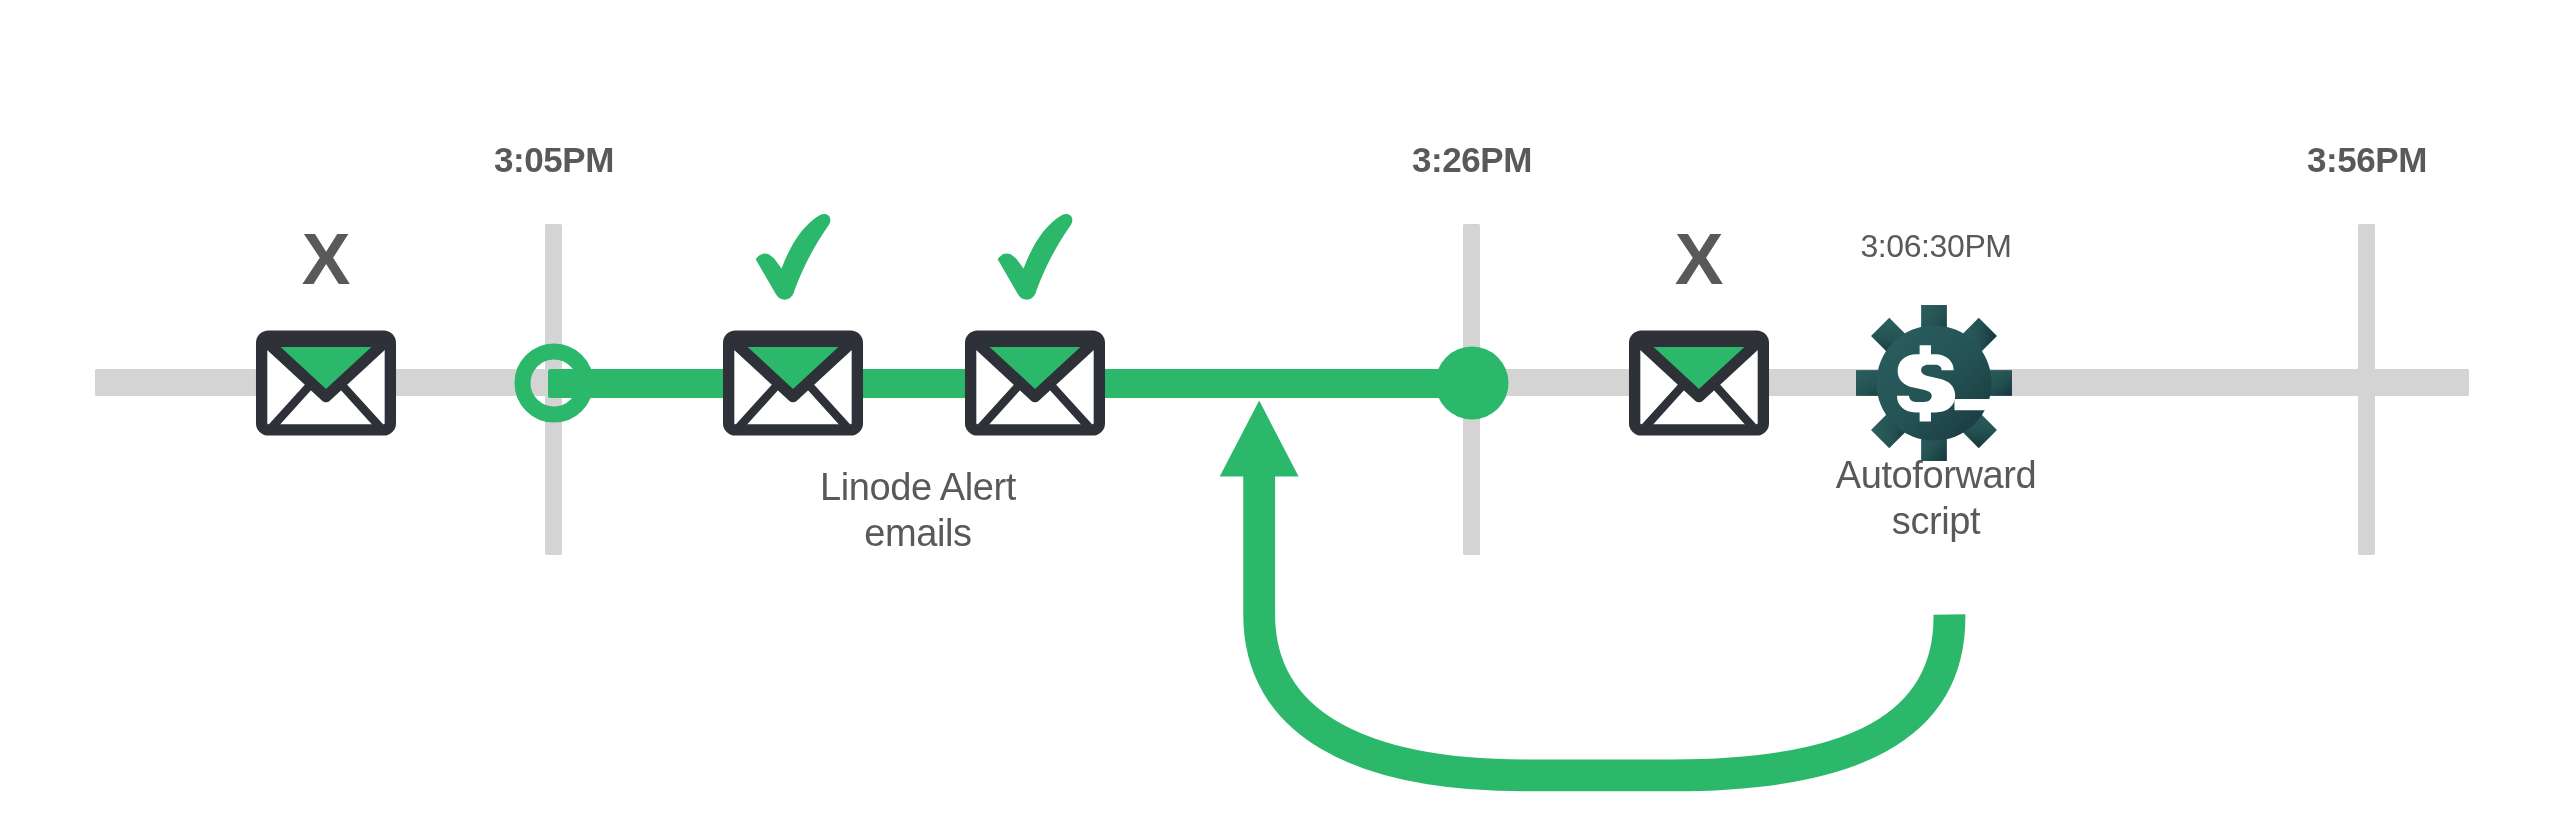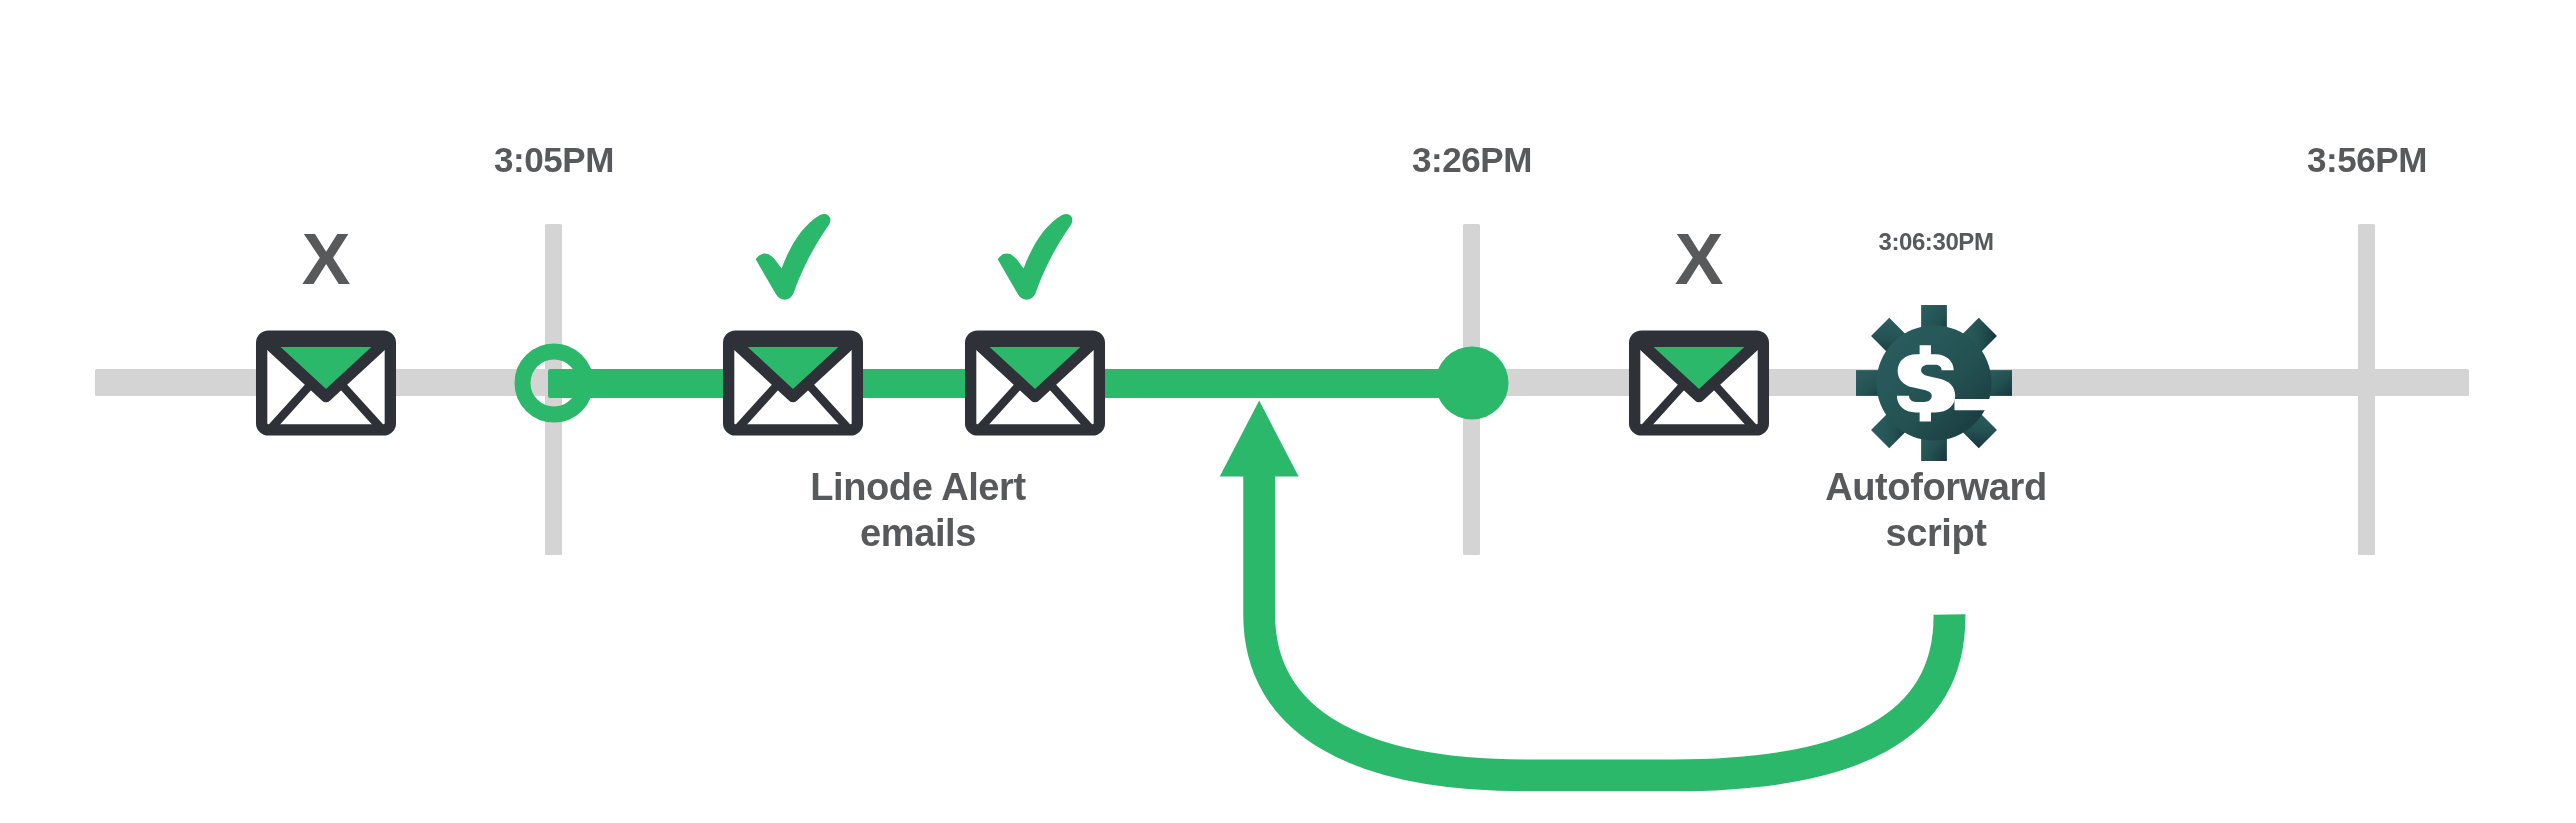--- a/index.html
+++ b/index.html
@@ -45,22 +45,22 @@
     font-size: 35px;
     font-weight: bold;
     letter-spacing: -0.4px;
     white-space: nowrap;
     transform: translateX(-50%);
     text-align: center;
   }
   .sub-time-label {
     position: absolute;
     color: #58595b;
-    font-size: 24px;
-    font-weight: bold;
+    font-size: 32px;
+    font-weight: normal;
     letter-spacing: -0.4px;
     white-space: nowrap;
     transform: translateX(-50%);
     text-align: center;
   }
 
   
   .marker-ring {
     position: absolute;
     width: 79px;
@@ -114,21 +114,21 @@
     height: 159px;
   }
   .gear svg { display: block; width: 100%; height: 100%; }
 
   
   .caption {
     position: absolute;
     transform: translateX(-50%);
     color: #58595b;
     font-size: 38px;
-    font-weight: bold;
+    font-weight: normal;
     line-height: 1.22;
     text-align: center;
     white-space: pre-line;
     letter-spacing: -0.4px;
   }
 
   
   .feedback-arrow {
     position: absolute;
     left: 0;
@@ -244,21 +244,21 @@
         <path d="M86 55 h15 v12 h6 c14 0 24 9 24 21 h-16 c0-4 -3 -7 -8 -7 h-10
                  c-5 0 -9 3 -9 7 c0 4 3 6 10 8 l13 3 c15 3 22 11 22 23
                  c0 13 -10 22 -26 22 h-6 v12 h-15 v-12 h-5 c-15 0 -25 -9 -25 -22
                  h16 c0 5 4 8 9 8 h11 c6 0 10 -3 10 -8 c0 -4 -3 -6 -11 -8
                  l-13 -3 c-14 -3 -21 -11 -21 -22 c0 -13 10 -22 25 -22 h4 z"></path>
         <rect x="132" y="126" width="54" height="15" rx="1"></rect>
       </g>
     </svg>
   </div>
 
-  <div class="caption" style="left:1936px; top:464px;">Autoforward
+  <div class="caption" style="left:1936px; top:452px;">Autoforward
 script</div>
 
   <svg class="feedback-arrow" viewBox="0 0 3396 1086" xmlns="http://www.w3.org/2000/svg">
     <path d="M2570 810
              C2572 960, 2440 1022, 2205 1022
              L2010 1022
              C1790 1022, 1660 952, 1660 810
              L1660 600" fill="none" stroke="#2cb86a" stroke-width="42" stroke-linecap="butt"></path>
     <path d="M1660 528 L1712 628 L1608 628 Z" fill="#2cb86a"></path>
   </svg>

